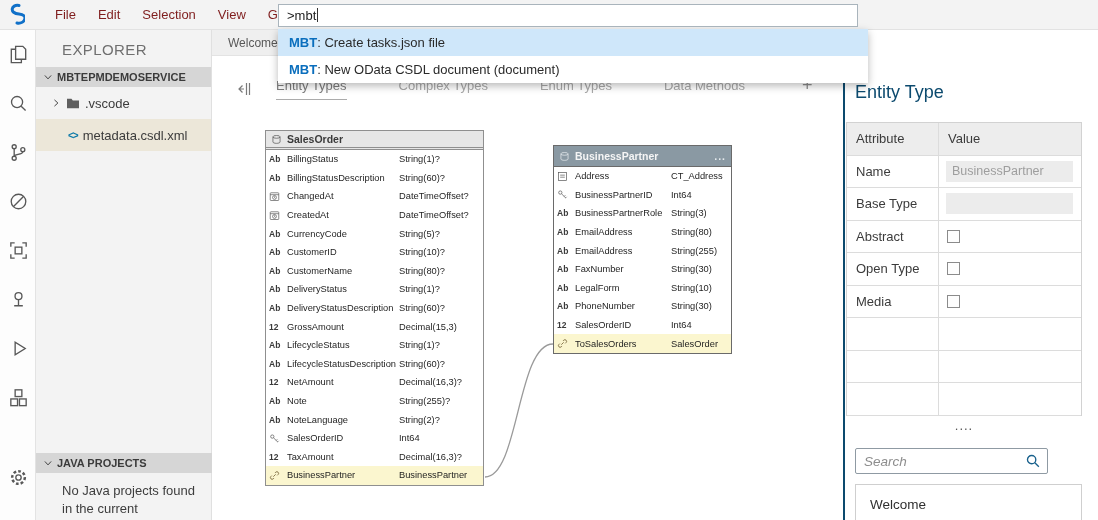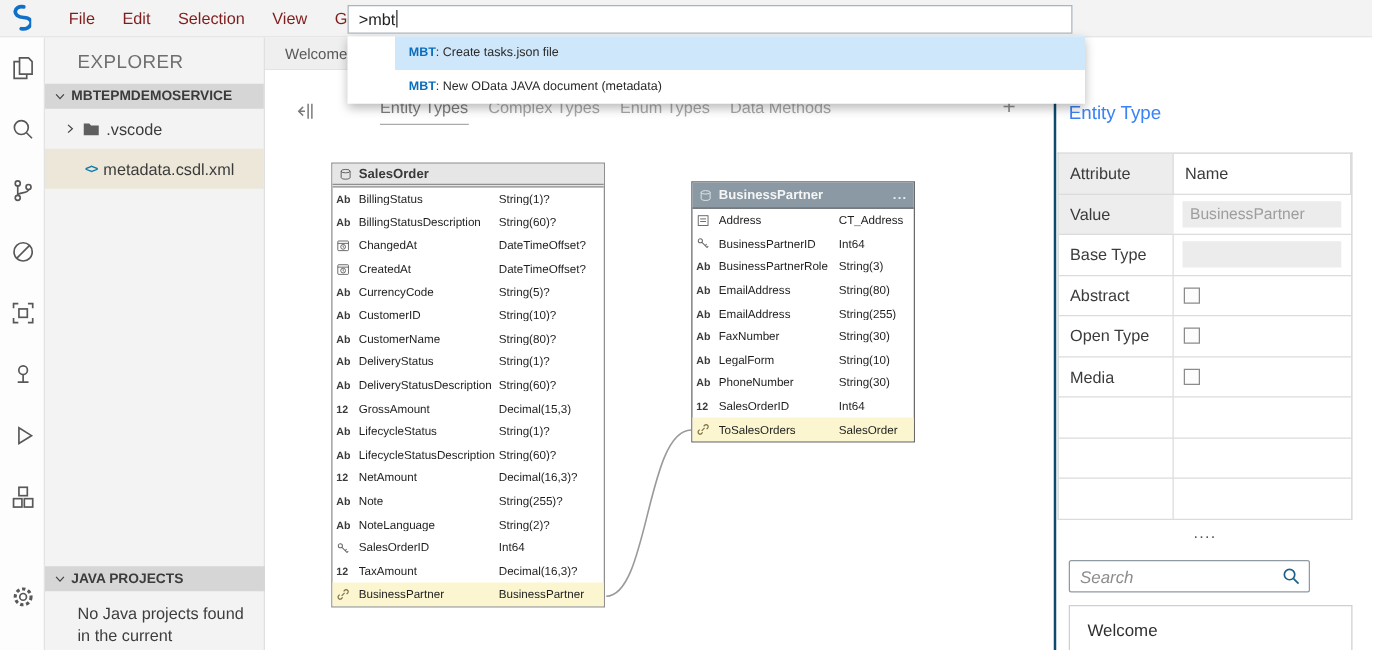--- a/index.html
+++ b/index.html
@@ -11,21 +11,21 @@
   .titlebar { position:absolute; left:0; top:0; width:1098px; height:30px; background:#f3f3f3; border-bottom:1px solid #e2e2e2; }
   .logo { position:absolute; left:5px; top:3px; width:20px; height:24px; }
   .menu-bar { position:absolute; left:44px; top:0; height:30px; display:flex; align-items:center; }
   .menu-item { padding:0 11px; font-size:13px; color:#7f1d1d; line-height:30px; cursor:default; }
 
   
   .cmd-input { position:absolute; left:278px; top:4px; width:580px; height:23px; background:#fff; border:1px solid #a9b4bc; z-index:101; font-size:13px; color:#222; padding:2px 8px; line-height:18px; }
   .caret { display:inline-block; width:1px; height:14px; background:#333; vertical-align:-2px; margin-left:1px; animation:blink 1s steps(1) infinite; }
   @keyframes blink { 50% { opacity:0; } }
   .cmd-list { position:absolute; left:278px; top:29px; width:590px; background:#fff; box-shadow:0 3px 8px rgba(0,0,0,0.28); z-index:100; }
-  .cmd-item { height:27px; display:flex; align-items:center; padding:0 11px; font-size:10px; color:#2a2a2a; cursor:default;margin-left:38px; }
+  .cmd-item { height:27px; display:flex; align-items:center; padding:0 11px; font-size:13px; color:#2a2a2a; cursor:default; }
   .cmd-item.selected { background:#cfe7fa; }
   .cmd-item .kw { color:#0a6ebd; font-weight:bold; }
 
   
   .activitybar { position:absolute; left:0; top:30px; width:36px; height:490px; background:#fdfdfd; border-right:1px solid #e3e3e3; }
   .act-icon { position:relative; width:36px; height:49px; display:flex; align-items:center; justify-content:center; cursor:pointer; }
   .act-icon svg { width:23px; height:23px; stroke:#585858; fill:none; stroke-width:1.4; }
   .act-bottom { position:absolute; left:0; bottom:18px; width:36px; }
 
   
@@ -37,21 +37,21 @@
   .tree-row.metadata { padding-left:32px; background:#ece7d9; }
   .xml-glyph { color:#0b79a8; font-weight:bold; font-size:10px; letter-spacing:-1px; }
   .java-header { position:absolute; left:0; top:423px; width:176px; }
   .java-msg { position:absolute; left:26px; top:452px; width:142px; font-size:13px; color:#3d3d3d; line-height:1.35; }
 
   
   .editor { position:absolute; left:212px; top:30px; width:633px; height:490px; background:#fff; border-right:2px solid #0c4a6e; }
   .tabstrip { height:26px; background:#efefef; border-bottom:1px solid #e3e3e3; display:flex; }
   .etab { padding:0 16px; display:flex; align-items:center; font-size:12px; color:#585858; background:#efefef; border-right:1px solid #dddddd; cursor:pointer; }
   .collapse-btn { position:absolute; left:22px; top:50px; width:18px; height:18px; cursor:pointer; }
-  .model-tabs { position:absolute; left:92px; top:48px; display:flex; gap:16px; font-size:13px; }
+  .model-tabs { position:absolute; left:64px; top:48px; display:flex; gap:52px; font-size:13px; }
   .model-tab { color:#a8a8a8; padding-bottom:6px; cursor:pointer; }
   .model-tab.active { color:#7d7d7d; border-bottom:1px solid #ababab; }
   .add-tab { position:absolute; left:590px; top:46px; font-size:18px; color:#8d8d8d; cursor:pointer; line-height:18px; }
 
   .canvas { position:absolute; left:0; top:70px; width:633px; height:420px; }
   .connector { position:absolute; left:0; top:-70px; width:633px; height:490px; pointer-events:none; }
 
   .entity { position:absolute; background:#fff; border:1px solid #8f8f8f; }
   .entity-header { display:flex; align-items:center; gap:5px; padding:0 5px; height:19px; background:#e6e6e6; border-bottom:3px double #8f8f8f; font-size:10.5px; font-weight:bold; color:#3a3a3a; cursor:move; }
   .entity.selected { border:1px solid #6a6a6a; }
@@ -64,21 +64,21 @@
   .aicon { width:18px; display:flex; align-items:center; justify-content:flex-start; }
   .aicon svg { width:11px; height:11px; }
   .tA,.tN { font-size:8.5px; font-weight:bold; color:#3a3a3a; }
   .anm { flex:1; overflow:hidden; white-space:nowrap; }
   #entity-0 .atp { width:80px; }
   #entity-1 .atp { width:56px; }
   .atp { white-space:nowrap; overflow:hidden; }
 
   
   .rightpanel { position:absolute; left:846px; top:30px; width:252px; height:490px; background:#fff; }
-  .rp-title { position:absolute; left:9px; top:52px; font-size:15px; color:#3b82f6; }
+  .rp-title { position:absolute; left:9px; top:52px; font-size:18px; color:#0c4a6e; }
   .pgrid { position:absolute; left:0; top:92px; width:236px; display:grid; grid-template-columns:92px 1fr; grid-auto-rows:32.5px; border:1px solid #d2d2d2; border-bottom:none; }
   .pcell { display:flex; align-items:center; border-bottom:1px solid #dcdcdc; font-size:13px; color:#3b3b3b; }
   .plbl { padding-left:9px; border-right:1px solid #dcdcdc; }
   .hcell { background:#ededed; }
   .pfield { flex:1; height:21px; line-height:21px; margin:0 8px 0 7px; background:#ececec; color:#9e9e9e; font-size:12.5px; padding-left:6px; cursor:text; overflow:hidden; }
   .pcb { width:13px; height:13px; border:1px solid #8b8b8b; background:#fdfdfd; margin-left:8px; cursor:pointer; }
   .rp-dots { position:absolute; left:0; top:388px; width:236px; text-align:center; font-size:13px; color:#555; letter-spacing:1px; cursor:row-resize; }
   .rp-search { position:absolute; left:9px; top:418px; width:193px; height:26px; border:1px solid #8f9aa3; border-radius:2px; background:#fff; display:flex; align-items:center; }
   .rp-search input { flex:1; border:none; outline:none; background:transparent; font-family:inherit; font-size:13.5px; font-style:italic; color:#a21caf; padding-left:8px; min-width:0; }
   .rp-search input::placeholder { color:#8d8d8d; font-style:italic; }
@@ -104,21 +104,21 @@
   </div>
 
   <div class="cmd-input"><span>&gt;mbt</span><span class="caret"></span></div>
   <div class="cmd-list">
       <div class="cmd-item selected">
         <span class="kw">MBT</span>
         <span>: Create tasks.json file</span>
       </div>
       <div class="cmd-item">
         <span class="kw">MBT</span>
-        <span>: New OData JAVA document (metadata)</span>
+        <span>: New OData CSDL document (document)</span>
       </div>
     </div>
 
   <div class="activitybar">
     <div>
         <div class="act-icon">
           <svg viewBox="0 0 24 24">
             <path d="M9 3.5h7.5l3 3V17H9z"></path>
             <path d="M9 6.5H4.5v14H15v-3.5"></path>
           </svg>
@@ -480,22 +480,22 @@
             <span class="atp">SalesOrder</span>
           </div>
         </div>
     </div>
   </div>
 
   <div class="rightpanel">
     <div class="rp-title">Entity Type</div>
     <div class="pgrid">
       <div class="pcell plbl hcell">Attribute</div>
-      <div class="pcell plbl">Name</div>
-    <div class="pcell hcell" style="padding-left:9px;">Value</div>
+      <div class="pcell hcell" style="padding-left:9px;">Value</div>
+    <div class="pcell plbl">Name</div>
         <div class="pcell">
           <div class="pfield">BusinessPartner</div>
         </div>
         <div class="pcell plbl">Base Type</div>
         <div class="pcell">
           <div class="pfield"></div>
         </div>
         <div class="pcell plbl">Abstract</div>
         <div class="pcell">
           <span class="pcb"></span>

